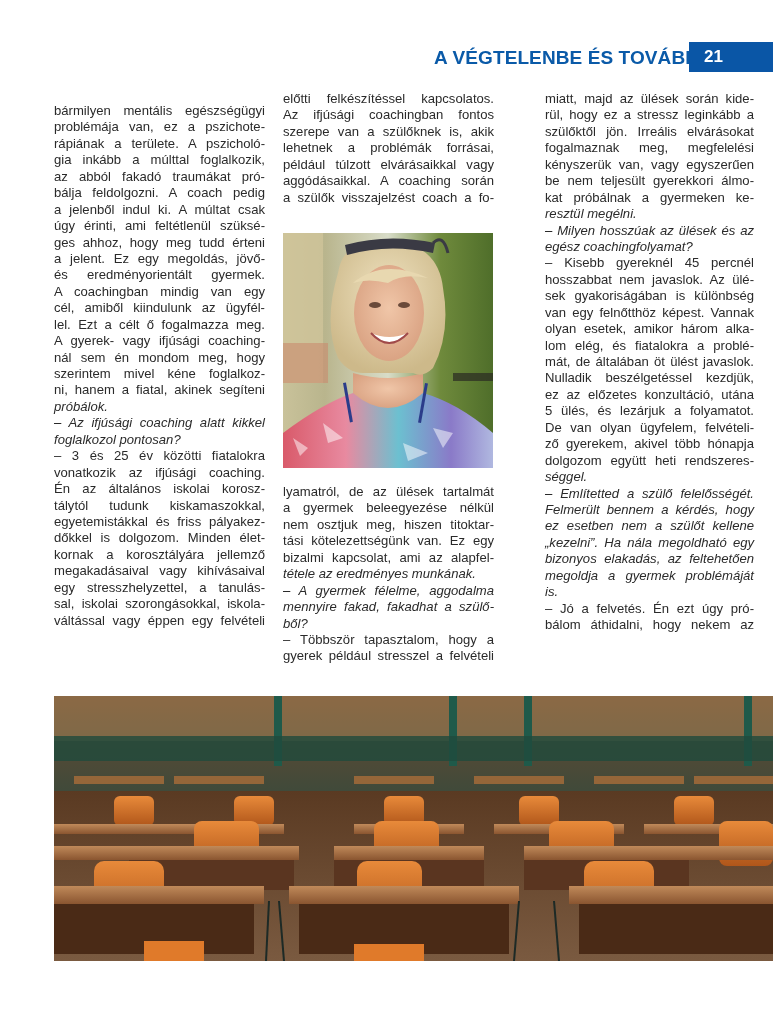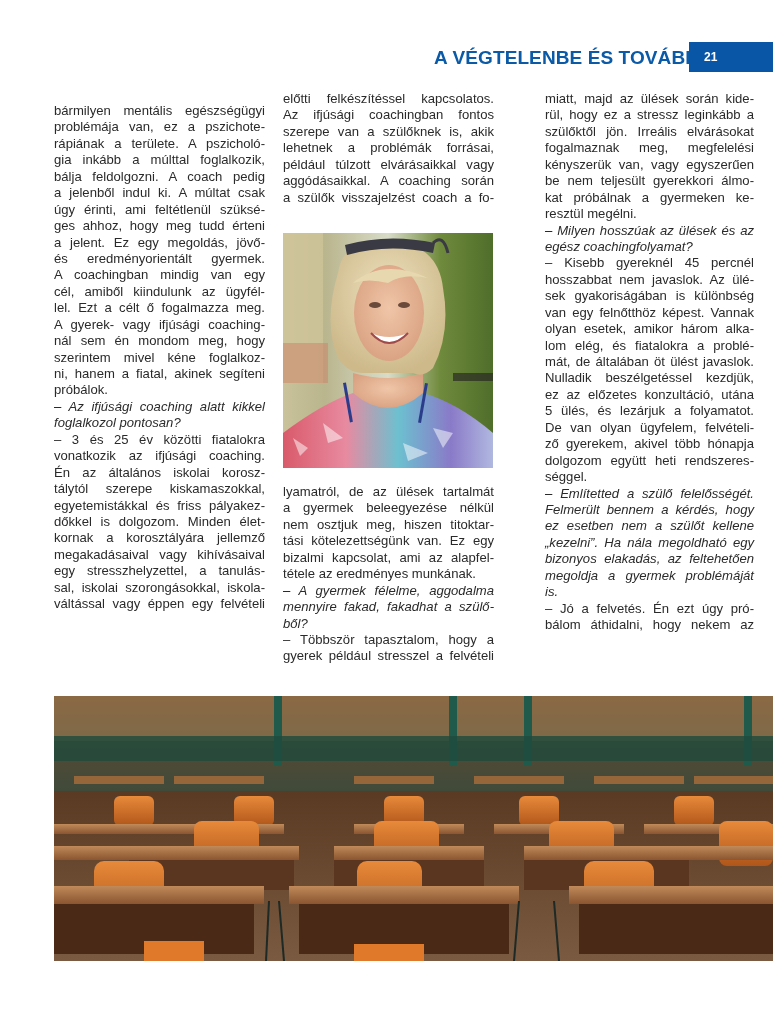--- a/index.html
+++ b/index.html
@@ -1,60 +1,61 @@
 <!DOCTYPE html>
 <html><head>
 <meta charset="utf-8">
 <style>
   html, body { margin: 0; padding: 0; background: #ffffff; }
   body { width: 773px; height: 1024px; position: relative; overflow: hidden; font-family: "Liberation Sans", "DejaVu Sans", sans-serif; color: #222; }
   .header-title { position: absolute; left: 434px; top: 44px; height: 28px; line-height: 28px; font-size: 19px; font-weight: bold; color: #0a5aa8; letter-spacing: 0.1px; white-space: nowrap; }
-  .page-num { position: absolute; left: 689px; top: 42px; width: 84px; height: 30px; background: #0a56a6; color: #fff; font-size: 12px; font-weight: bold; line-height: 30px; box-sizing: border-box; padding-left: 15px; }
+  .page-num { position: absolute; left: 689px; top: 42px; width: 84px; height: 30px; background: #0a56a6; color: #fff; font-size: 17px; font-weight: bold; line-height: 30px; box-sizing: border-box; padding-left: 15px; }
   .col { position: absolute; font-size: 13.1px; line-height: 16.45px; text-align: justify; color: #2a2a2a; }
   .col .line { display: block; text-align: justify; text-align-last: justify; white-space: nowrap; height: 16.45px; }
-  .col .line.last { text-align-last: left; }
+  .col .line.last { text-align-last: left; font-style: italic; }
   .col .it { font-style: italic; }
   .col1 { left: 54px; top: 91px; width: 211px; margin-top: 12px; }
   .col2 { left: 283px; top: 91px; width: 211px; }
   .col2b { left: 283px; top: 484px; width: 211px; }
   .col3 { left: 513px; top: 91px; width: 209px; margin-left: 32px; }
   .portrait { position: absolute; left: 283px; top: 233px; width: 210px; height: 235px; overflow: hidden; background: #8a9a60; }
   .classroom { position: absolute; left: 54px; top: 696px; width: 719px; height: 265px; overflow: hidden; background: #3a2416; }
 </style>
 </head>
 <body>
 
 <div class="header-title">A VÉGTELENBE ÉS TOVÁBB</div>
 <div class="page-num">21</div>
 
 <div class="col col1">
     <span class="line">bármilyen mentális egészségügyi</span>
     <span class="line">problémája van, ez a pszichote-</span>
     <span class="line">rápiának a területe. A pszicholó-</span>
     <span class="line">gia inkább a múlttal foglalkozik,</span>
+    <span class="line">az abból fakadó traumákat pró-</span>
     <span class="line">bálja feldolgozni. A coach pedig</span>
     <span class="line">a jelenből indul ki. A múltat csak</span>
     <span class="line">úgy érinti, ami feltétlenül szüksé-</span>
     <span class="line">ges ahhoz, hogy meg tudd érteni</span>
     <span class="line">a jelent. Ez egy megoldás, jövő-</span>
     <span class="line">és eredményorientált gyermek.</span>
     <span class="line">A coachingban mindig van egy</span>
     <span class="line">cél, amiből kiindulunk az ügyfél-</span>
     <span class="line">lel. Ezt a célt ő fogalmazza meg.</span>
     <span class="line">A gyerek- vagy ifjúsági coaching-</span>
     <span class="line">nál sem én mondom meg, hogy</span>
     <span class="line">szerintem mivel kéne foglalkoz-</span>
     <span class="line">ni, hanem a fiatal, akinek segíteni</span>
     <span class="line last">próbálok.</span>
     <span class="line it">–   Az ifjúsági coaching alatt kikkel</span>
     <span class="line it last">foglalkozol pontosan?</span>
     <span class="line">–   3 és 25 év közötti fiatalokra</span>
     <span class="line">vonatkozik az ifjúsági coaching.</span>
     <span class="line">Én az általános iskolai korosz-</span>
-    <span class="line">tálytól szerepe kiskamaszokkal,</span>
+    <span class="line">tálytól tudunk kiskamaszokkal,</span>
     <span class="line">egyetemistákkal és friss pályakez-</span>
     <span class="line">dőkkel is dolgozom. Minden élet-</span>
     <span class="line">kornak a korosztályára jellemző</span>
     <span class="line">megakadásaival vagy kihívásaival</span>
     <span class="line">egy stresszhelyzettel, a tanulás-</span>
     <span class="line">sal, iskolai szorongásokkal, iskola-</span>
     <span class="line">váltással vagy éppen egy felvételi</span>
   </div>
 <div class="col col2">
     <span class="line">előtti felkészítéssel kapcsolatos.</span>

